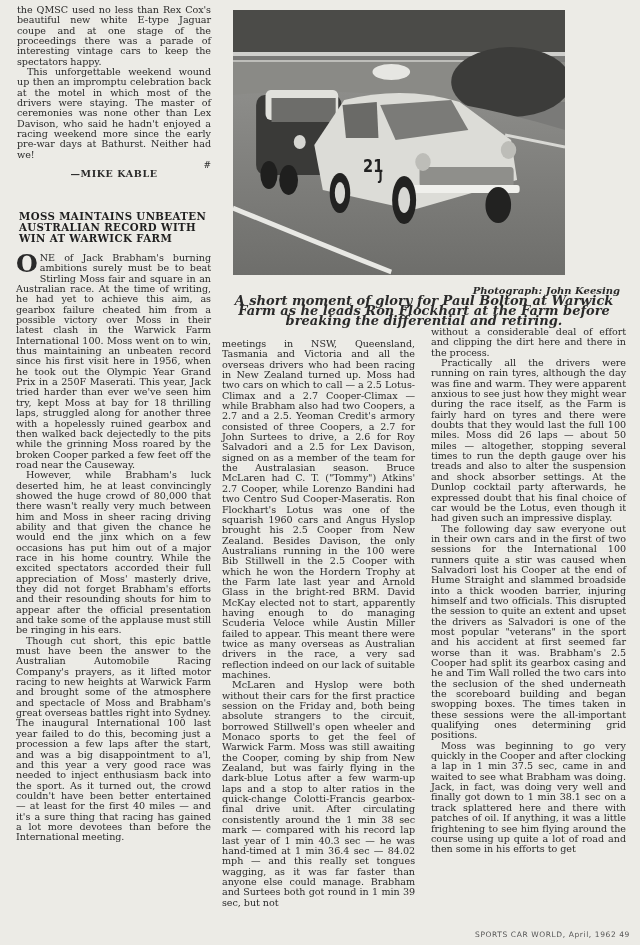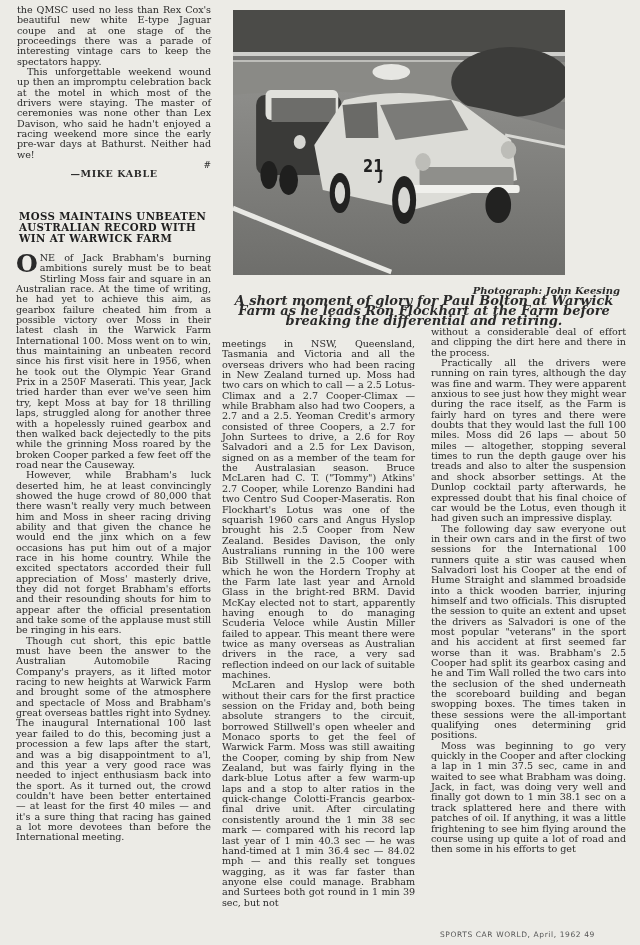--- a/index.html
+++ b/index.html
@@ -51,21 +51,21 @@
     text-align: right; font-style: italic; font-weight: bold;
     font-size: 10px; line-height: 10px; color: #2a2a2a;
   }
   .caption {
     position: absolute; left: 222px; top: 296px; width: 404px;
     text-align: center; font-style: italic; font-weight: bold;
     font-size: 13px; line-height: 10.2px; color: #2a2a2a;
   }
   .footer {
     position: absolute; left: 440px; top: 930px; width: 190px;
-    text-align: left; font-family: "DejaVu Sans", sans-serif;
+    text-align: right; font-family: "DejaVu Sans", sans-serif;
     font-size: 7.5px; letter-spacing: 0.6px; color: #555;
   }
 </style>
 </head>
 <body>
 
 <div id="col1-top" class="col">
   <p class="noindent">the QMSC used no less than Rex Cox's beautiful new white E-type Jaguar coupe and at one stage of the proceedings there was a parade of interesting vintage cars to keep the spectators happy.</p>
   <p>This unforgettable weekend wound up then an impromptu celebration back at the motel in which most of the drivers were staying. The master of ceremonies was none other than Lex Davison, who said he hadn't enjoyed a racing weekend more since the early pre-war days at Bathurst. Neither had we!</p>
   <div class="endmark">#</div>

